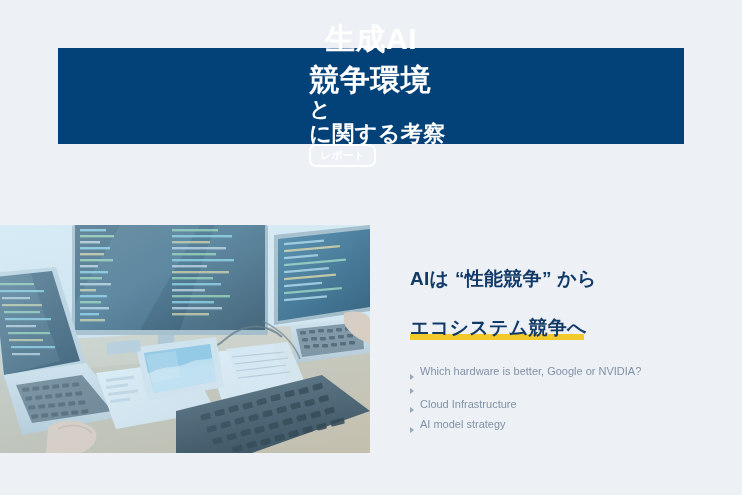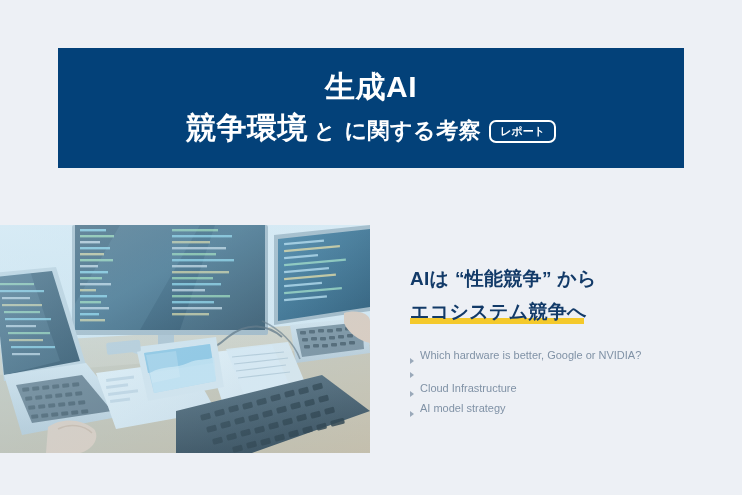--- a/index.html
+++ b/index.html
@@ -14,37 +14,37 @@
     overflow: hidden;
     position: relative;
   }
 
   
   .banner {
     position: absolute;
     left: 58px;
     top: 48px;
     width: 626px;
-    height: 120px;
+    height: 96px;
     background: #034179;
     display: flex;
     flex-direction: column;
     align-items: center;
     justify-content: center;
     box-sizing: border-box;
   }
   .banner-line {
     display: flex;
     align-items: baseline;
     justify-content: center;
     color: #ffffff;
     white-space: nowrap;
   }
   .banner-line-1 { margin-bottom: 4px; }
-  .banner-line-2 { margin-top: 2px; }
+  .banner-line-2 { margin-top: 2px; flex-direction: column; }
 
   .t-big {
     font-size: 30px;
     font-weight: bold;
     letter-spacing: 0.5px;
     line-height: 1.15;
   }
   .t-small {
     font-size: 22px;
     font-weight: bold;
@@ -93,21 +93,21 @@
   }
   .head-line {
     font-size: 19px;
     font-weight: bold;
     color: #123a68;
     letter-spacing: 0.3px;
     line-height: 1.35;
     white-space: nowrap;
   }
   .head-line-2 {
-    margin-top: 7px;
+    margin-top: 23px;
     position: relative;
     display: inline-block;
   }
   .hl-mark {
     position: absolute;
     left: 0;
     right: 3px;
     bottom: 0px;
     height: 6px;
     background: #f4c92b;

